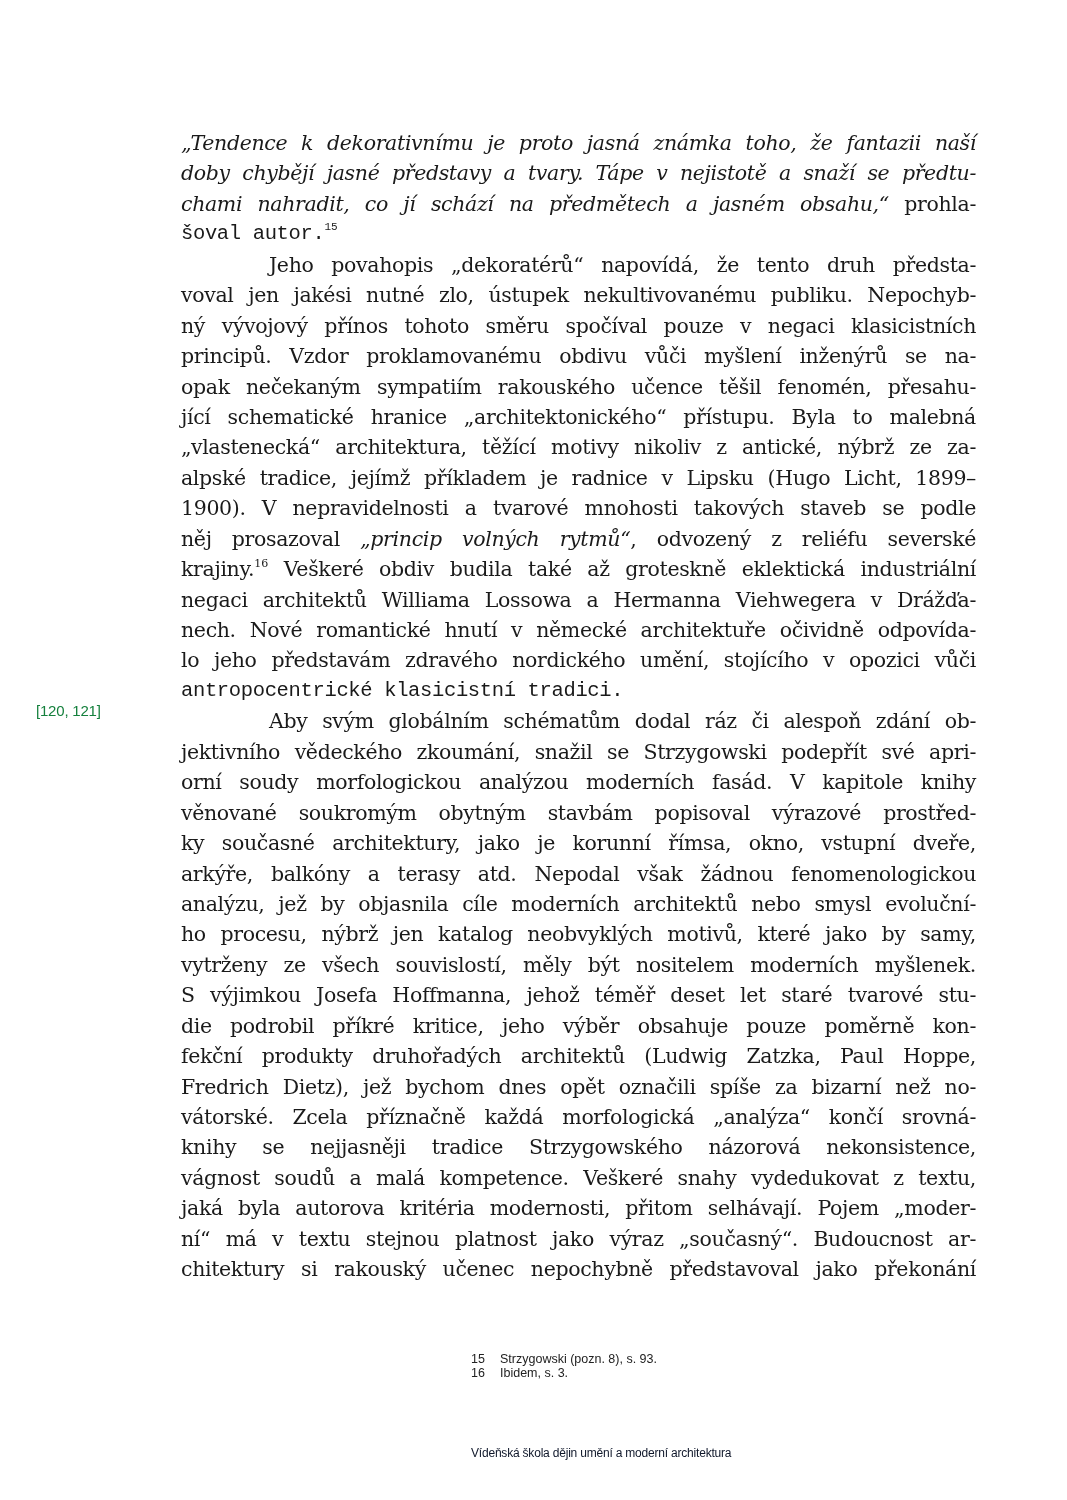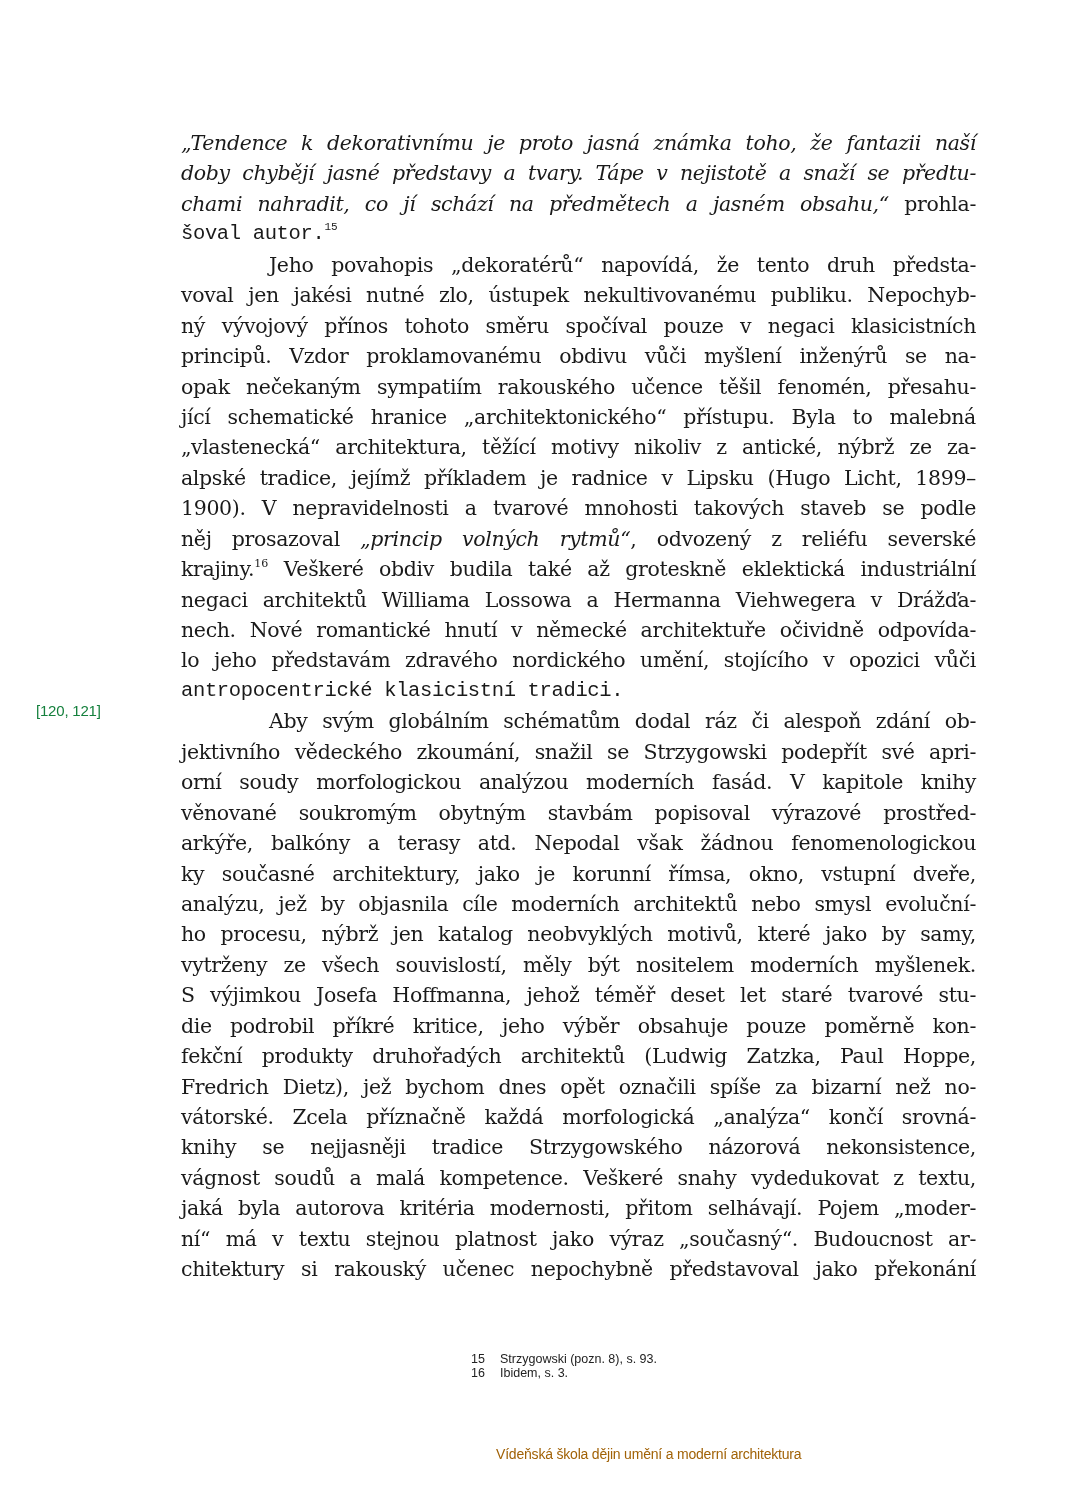--- a/index.html
+++ b/index.html
@@ -30,22 +30,22 @@
       position: absolute; left: 471px; top: 1352px;
       font-family: "Liberation Sans", sans-serif; font-size: 12.5px; line-height: 14px; color: #222;
     }
     .fn-row { display: flex; }
     .fn-num { width: 29px; }
     .folio {
       position: absolute; left: 181px; top: 1516px;
       font-family: "Liberation Sans", sans-serif; font-size: 21px; color: #222;
     }
     .running-title {
-      position: absolute; left: 496px; top: 1446px;
-      font-family: "Liberation Sans", sans-serif; font-size: 14px; color: #a16207;
+      position: absolute; left: 471px; top: 1446px;
+      font-family: "Liberation Sans", sans-serif; font-size: 12px; color: #0f172a;
       letter-spacing: -0.2px;
     }
   </style>
 </head>
 <body>
 
 <div class="page">
   <div class="body-text" id="body-text">
       <span class="line"><span class="ital">„Tendence k dekorativnímu je proto jasná známka toho, že fantazii naší</span></span>
       <span class="line"><span class="ital">doby chybějí jasné představy a tvary. Tápe v nejistotě a snaží se předtu-</span></span>
@@ -63,22 +63,22 @@
       <span class="line"><span>něj prosazoval </span><span class="ital">„princip volných rytmů“</span><span>, odvozený z reliéfu severské</span></span>
       <span class="line"><span>krajiny.</span><sup class="fn">16</sup><span> Veškeré obdiv budila také až groteskně eklektická industriální</span></span>
       <span class="line"><span>negaci architektů Williama Lossowa a Hermanna Viehwegera v Drážďa-</span></span>
       <span class="line"><span>nech. Nové romantické hnutí v německé architektuře očividně odpovída-</span></span>
       <span class="line"><span>lo jeho představám zdravého nordického umění, stojícího v opozici vůči</span></span>
       <span class="line last"><span>antropocentrické klasicistní tradici.</span></span>
       <span class="line indent"><span>Aby svým globálním schématům dodal ráz či alespoň zdání ob-</span></span>
       <span class="line"><span>jektivního vědeckého zkoumání, snažil se Strzygowski podepřít své apri-</span></span>
       <span class="line"><span>orní soudy morfologickou analýzou moderních fasád. V kapitole knihy</span></span>
       <span class="line"><span>věnované soukromým obytným stavbám popisoval výrazové prostřed-</span></span>
+      <span class="line"><span>ky současné architektury, jako je korunní římsa, okno, vstupní dveře,</span></span>
       <span class="line"><span>arkýře, balkóny a terasy atd. Nepodal však žádnou fenomenologickou</span></span>
-      <span class="line"><span>ky současné architektury, jako je korunní římsa, okno, vstupní dveře,</span></span>
       <span class="line"><span>analýzu, jež by objasnila cíle moderních architektů nebo smysl evoluční-</span></span>
       <span class="line"><span>ho procesu, nýbrž jen katalog neobvyklých motivů, které jako by samy,</span></span>
       <span class="line"><span>vytrženy ze všech souvislostí, měly být nositelem moderních myšlenek.</span></span>
       <span class="line"><span>S výjimkou Josefa Hoffmanna, jehož téměř deset let staré tvarové stu-</span></span>
       <span class="line"><span>die podrobil příkré kritice, jeho výběr obsahuje pouze poměrně kon-</span></span>
       <span class="line"><span>fekční produkty druhořadých architektů (Ludwig Zatzka, Paul Hoppe,</span></span>
       <span class="line"><span>Fredrich Dietz), jež bychom dnes opět označili spíše za bizarní než no-</span></span>
       <span class="line"><span>vátorské. Zcela příznačně každá morfologická „analýza“ končí srovná-</span></span>
       <span class="line"><span>knihy se nejjasněji tradice Strzygowského názorová nekonsistence,</span></span>
       <span class="line"><span>vágnost soudů a malá kompetence. Veškeré snahy vydedukovat z textu,</span></span>

